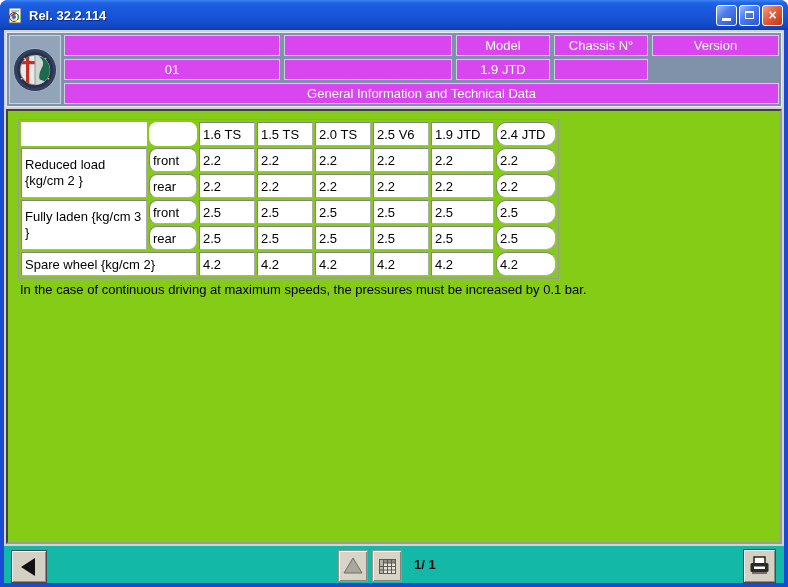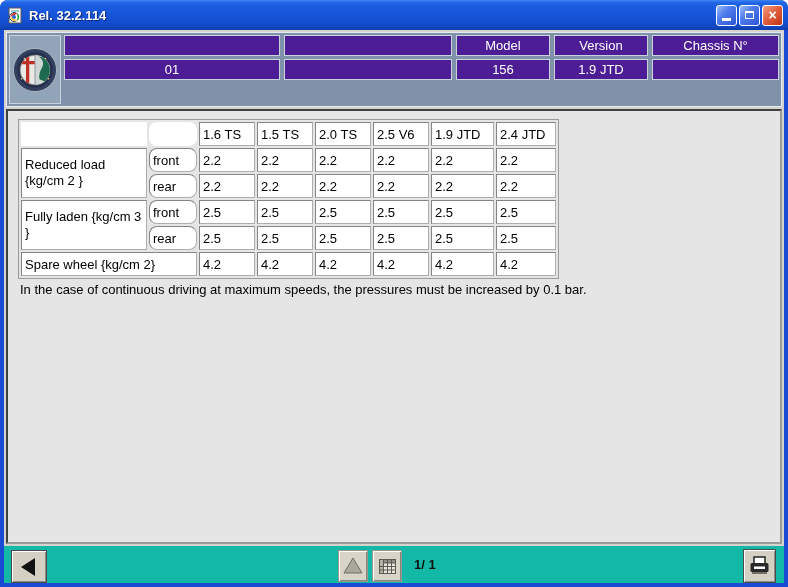--- a/index.html
+++ b/index.html
@@ -19,34 +19,34 @@
   .glyph-max{width:9px;height:8px;border:1px solid #fff;border-top:2px solid #fff;box-sizing:border-box;}
   .glyph-close{color:#fff;font-weight:bold;font-size:14px;line-height:14px;font-family:"Liberation Sans",sans-serif;}
   
   .frame{flex:1;display:flex;flex-direction:column;padding:0 4px 4px;min-height:0;}
   .client{flex:1;background:#d6d3ce;display:flex;flex-direction:column;min-height:0;}
   
   .hdr{margin:2px;flex:0 0 69px;background:#8092a9;border:1px solid #e4eaf1;
        display:flex;padding:2px;gap:3px;}
   .logo-cell{flex:0 0 50px;background:#92a4b8;border:1px solid #c9d2de;display:flex;align-items:center;justify-content:center;}
   .hdr-grid{flex:1;display:grid;grid-template-columns:216px 168px 94px 94px 1fr;grid-template-rows:1fr 1fr 1fr;gap:3px 4px;}
-  .hcell{background:#4c1d95;border:1px solid #c9d2de;color:#fff;font-size:13px;
+  .hcell{background:#d946ef;border:1px solid #c9d2de;color:#fff;font-size:13px;
          display:flex;align-items:center;justify-content:center;overflow:hidden;}
   .hspan{grid-column:1 / span 5;}
   
-  .content{flex:1;margin:0 2px;background:#e5e5e5;border:2px solid;min-height:0;
+  .content{flex:1;margin:0 2px;background:#84cc16;border:2px solid;min-height:0;
            border-color:#404040 #9a9a9a #9a9a9a #404040;padding:8px 6px;box-sizing:border-box;overflow:hidden;}
   table.press{border-collapse:separate;border-spacing:2px;border:1px solid #9a9a9a;margin-left:4px;}
   table.press td{border:1px solid;border-color:#848484 #adadad #adadad #848484;
                  font-size:13px;color:#000;padding:1px 3px;height:20px;background:#fff;white-space:nowrap;}
   td.nb{border:none!important;background:transparent;}
   td.lbl{white-space:normal!important;width:118px;line-height:16px;}
   td.sub{width:40px;border-radius:8px;}
   td.val{width:48px;}
-  td.w7{width:55px;} td.w8{width:52px;}
+  td.w7{width:55px;} td.w8{width:52px;border-radius:10px;}
   .note{font-size:13px;color:#000;margin:3px 0 0 6px;}
   
   .toolbar{flex:0 0 37px;margin-top:2px;background:#14b8a6;position:relative;}
   .tbtn{position:absolute;box-sizing:border-box;display:flex;align-items:center;justify-content:center;cursor:pointer;}
   .tbtn-dark{background:#d4d0c4;border:1px solid #4a4a4a;
              box-shadow:inset 1px 1px 0 #ffffff,inset -1px -1px 0 #8d8d85;}
   .tbtn-lite{background:#d8d4c8;border:1px solid #98978e;
              box-shadow:inset 1px 1px 0 #ffffff,inset -1px -1px 0 #87877f;}
   .btn-back{left:7px;top:4px;width:36px;height:33px;}
   .btn-up{left:334px;top:4px;width:30px;height:32px;}
@@ -107,29 +107,29 @@
             <circle cx="13" cy="12" r="0.9" fill="#d8c27a"></circle>
               <circle cx="35" cy="12" r="0.9" fill="#d8c27a"></circle>
             <circle cx="10" cy="33" r="0.9" fill="#d8c27a"></circle>
               <circle cx="38" cy="33" r="0.9" fill="#d8c27a"></circle>
           </svg>
         </div>
         <div class="hdr-grid">
           <div class="hcell"></div>
           <div class="hcell"></div>
           <div class="hcell">Model</div>
+          <div class="hcell">Chassis N°</div>
           <div class="hcell">Version</div>
-          <div class="hcell">Chassis N°</div>
 
           <div class="hcell">01</div>
           <div class="hcell"></div>
-          <div class="hcell">156</div>
           <div class="hcell">1.9 JTD</div>
           <div class="hcell"></div>
 
+          <div class="hcell hspan">General Information and Technical Data</div>
         </div>
       </div>
 
       <div class="content">
         <table class="press">
           <tbody>
               <tr>
             <td class="nb lbl"></td>
             <td class="nb sub"></td>
             <td class="val">1.6 TS</td>

